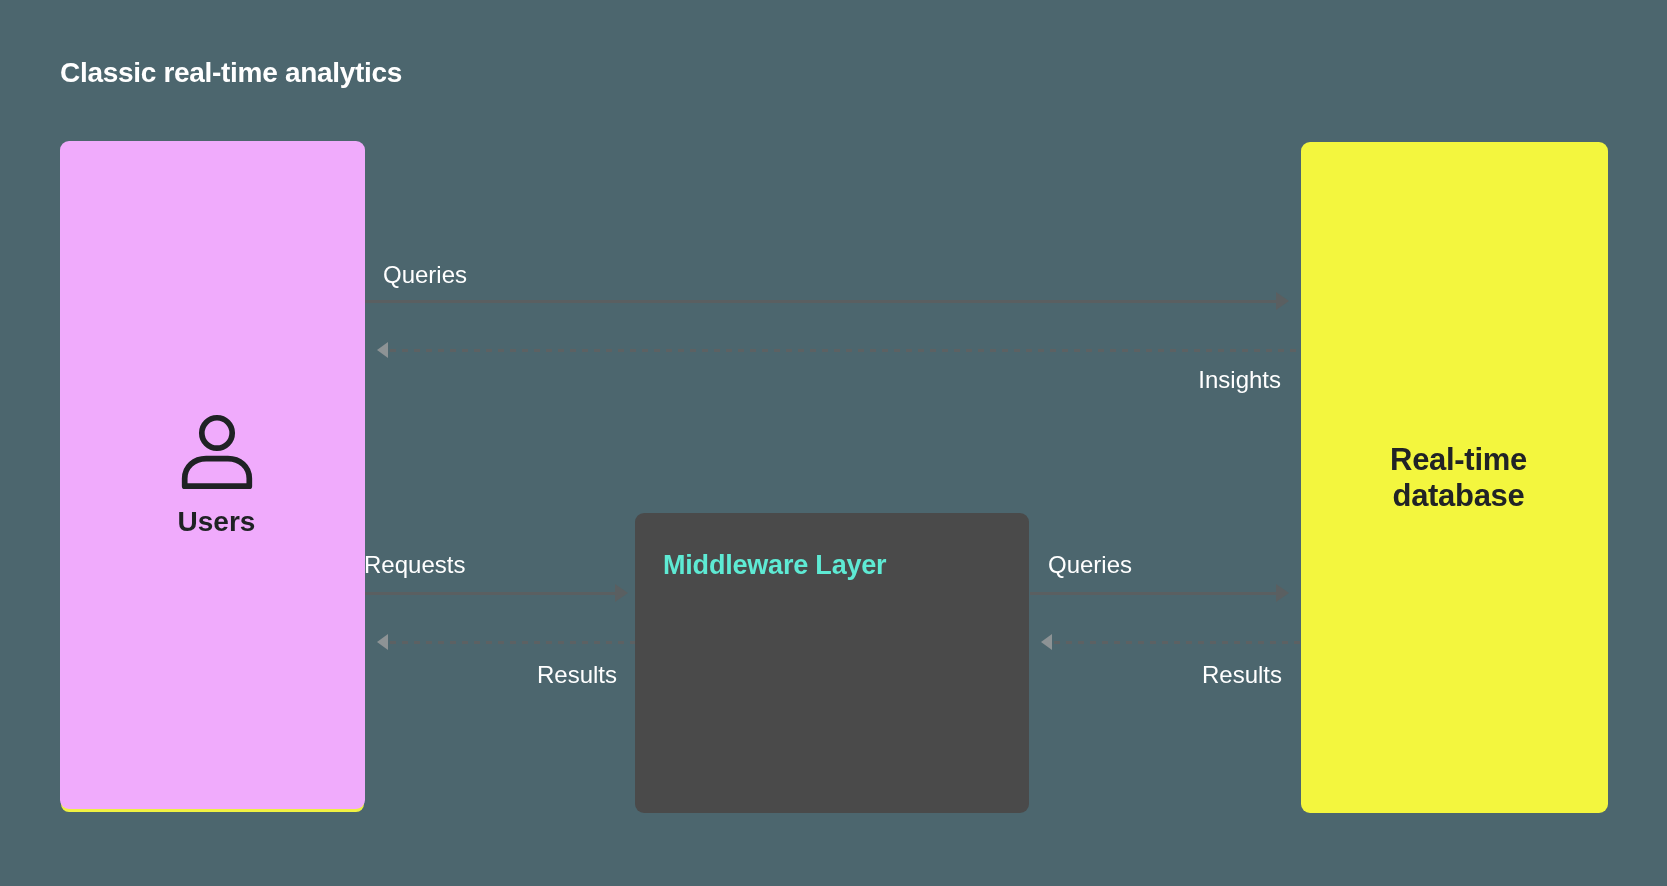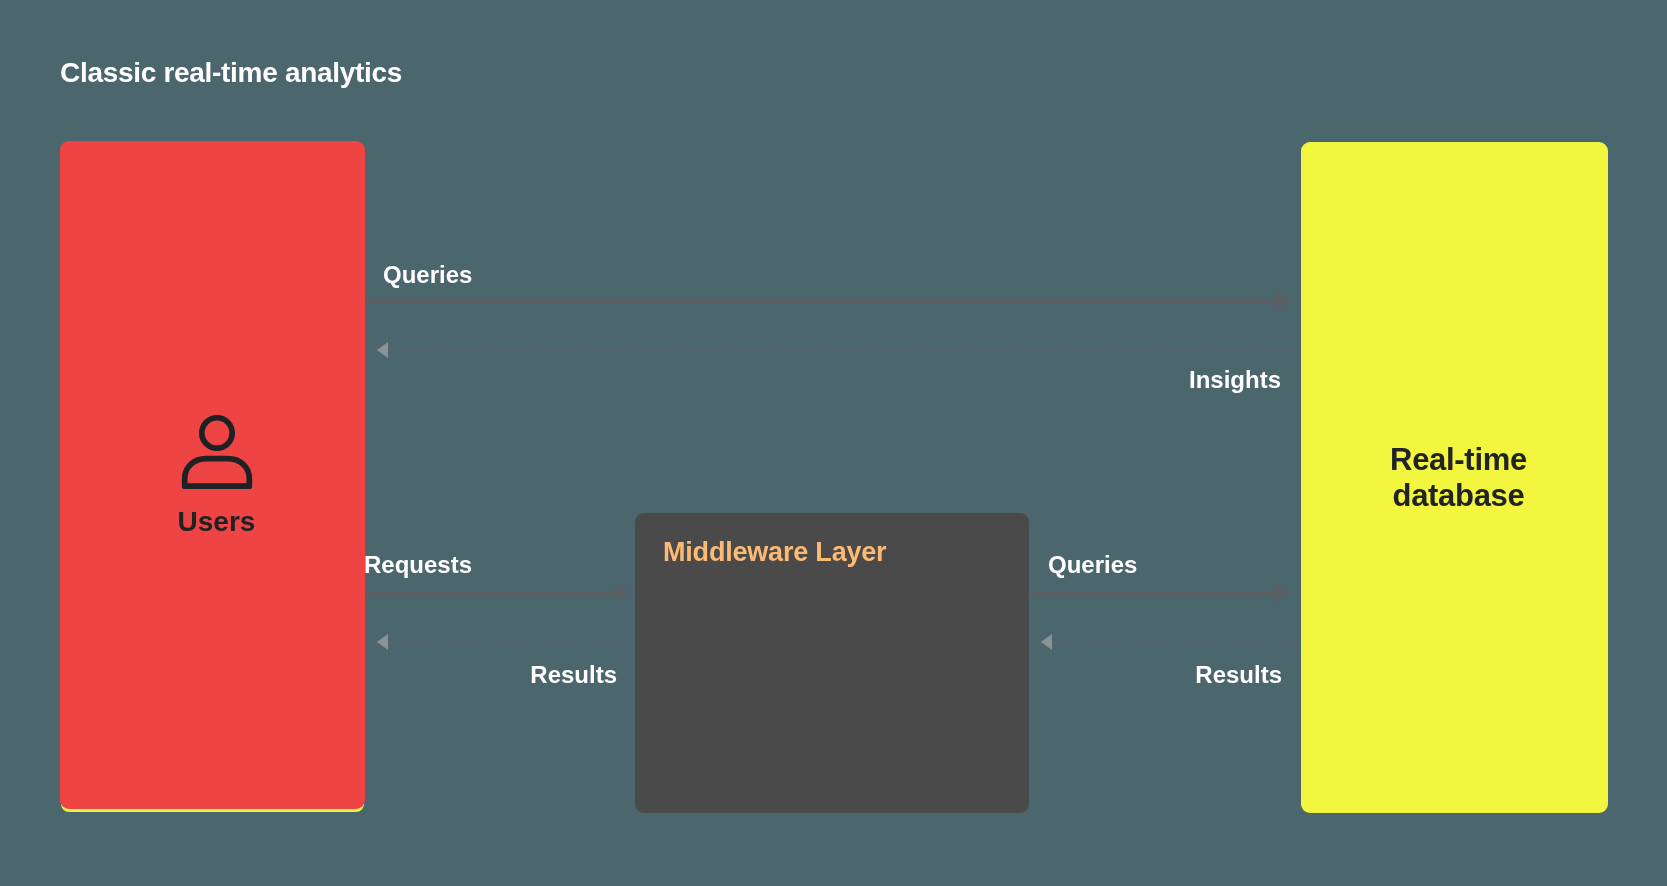--- a/index.html
+++ b/index.html
@@ -12,35 +12,35 @@
   }
   .diagram-title{
     position:absolute;left:60px;top:57px;
     font-size:28px;font-weight:700;color:#ffffff;
     letter-spacing:-0.3px;margin:0;
   }
   
   .node{position:absolute;border-radius:9px;box-sizing:border-box;padding-left:8px;}
   .node-users{
     left:60px;top:141px;width:305px;height:668px;
-    background:#ef4444;
+    background:#f0abfc;
     box-shadow:0 4px 0 -1px #eff141;
     display:flex;flex-direction:column;align-items:center;justify-content:center;
   }
   .node-users .node-label{
     margin-top:16px;
     font-size:28px;font-weight:700;color:#1f2224;
   }
   .node-middleware{
     left:635px;top:513px;width:394px;height:300px;
     background:#4a4a4a;
     padding:24px 28px;
   }
   .node-middleware .node-label{
-    font-size:27px;font-weight:700;color:#fdba74;letter-spacing:-0.2px;
+    font-size:27px;font-weight:700;color:#5eead4;letter-spacing:-0.2px;margin-top:13px;
   }
   .node-database{
     left:1301px;top:142px;width:307px;height:671px;
     background:#f3f63e;
     display:flex;align-items:center;justify-content:center;
   }
   .node-database .node-label{
     width:200px;text-align:center;
     font-size:31px;font-weight:700;color:#212326;
     line-height:1.15;letter-spacing:-0.3px;
@@ -58,21 +58,21 @@
     border-bottom:9px solid transparent;
   }
   .arrow-head.left{
     border-right:11px solid #8d9395;
     border-top:8px solid transparent;
     border-bottom:8px solid transparent;
   }
   
   .edge-label{
     position:absolute;
-    font-size:24px;font-weight:700;color:#ffffff;
+    font-size:24px;font-weight:400;color:#ffffff;
     white-space:nowrap;
   }
 </style>
 </head>
 <body>
 
 <div class="canvas">
 
   <h1 class="diagram-title">Classic real-time analytics</h1>
 

